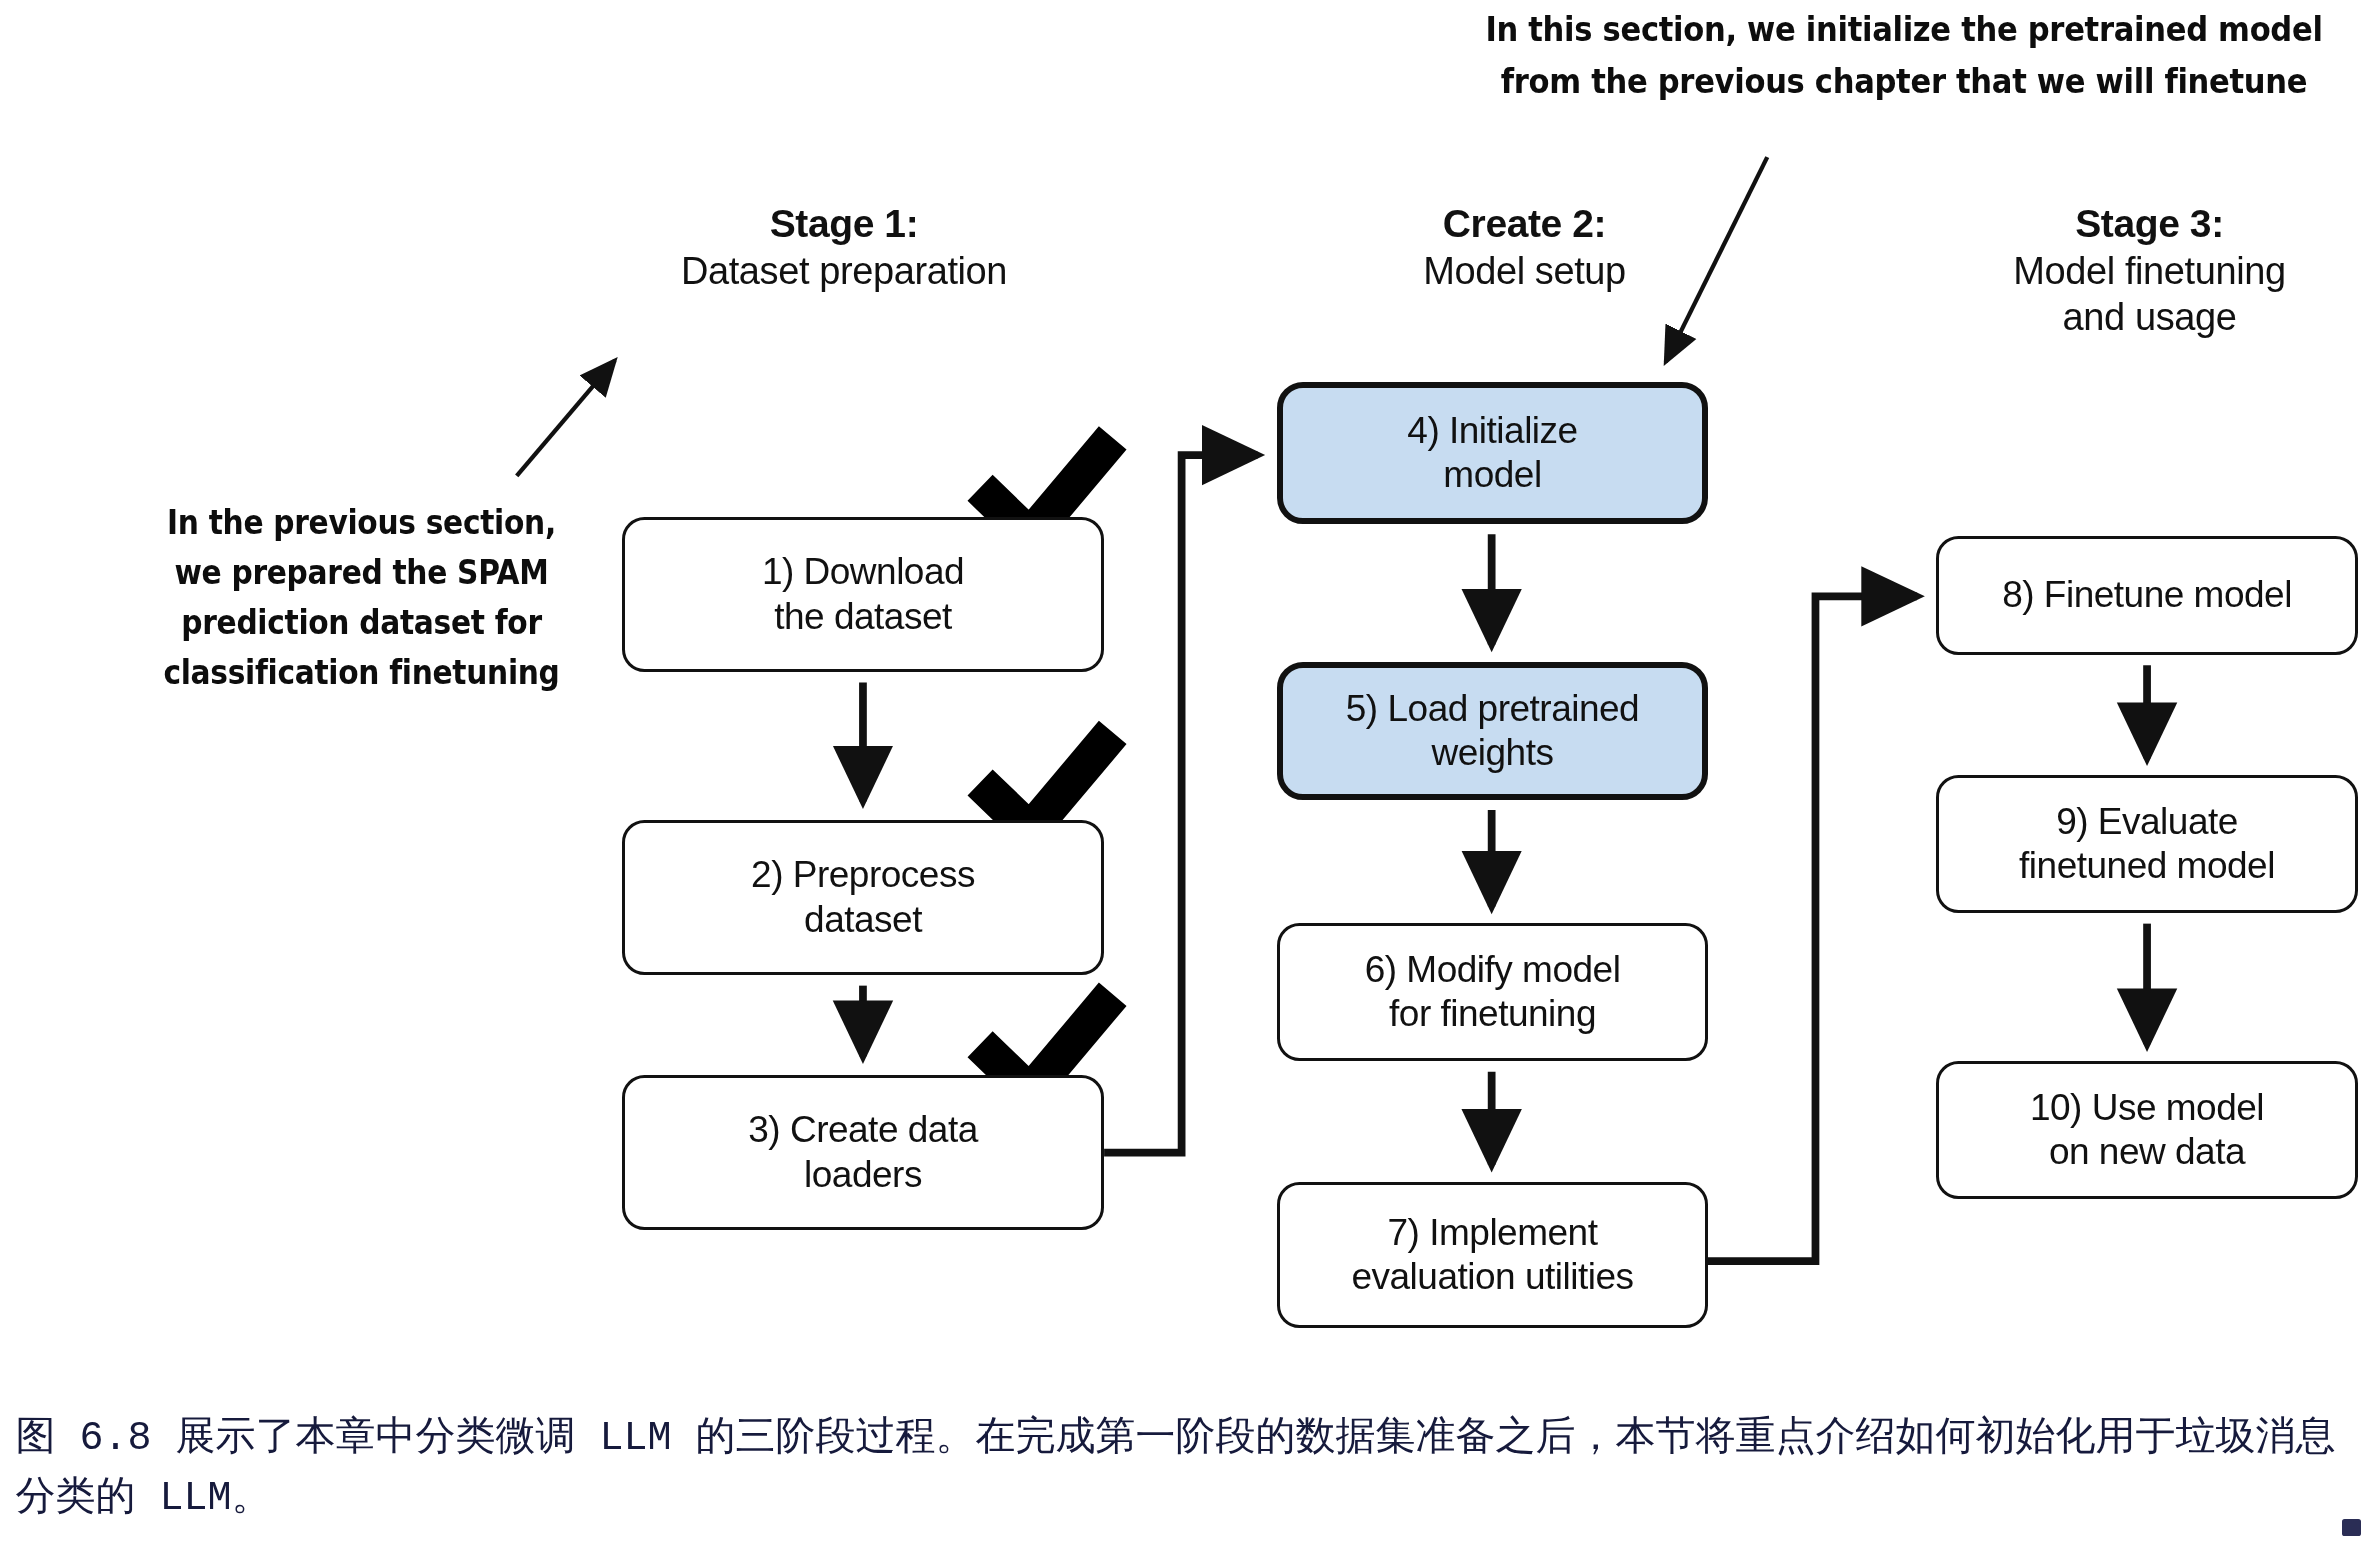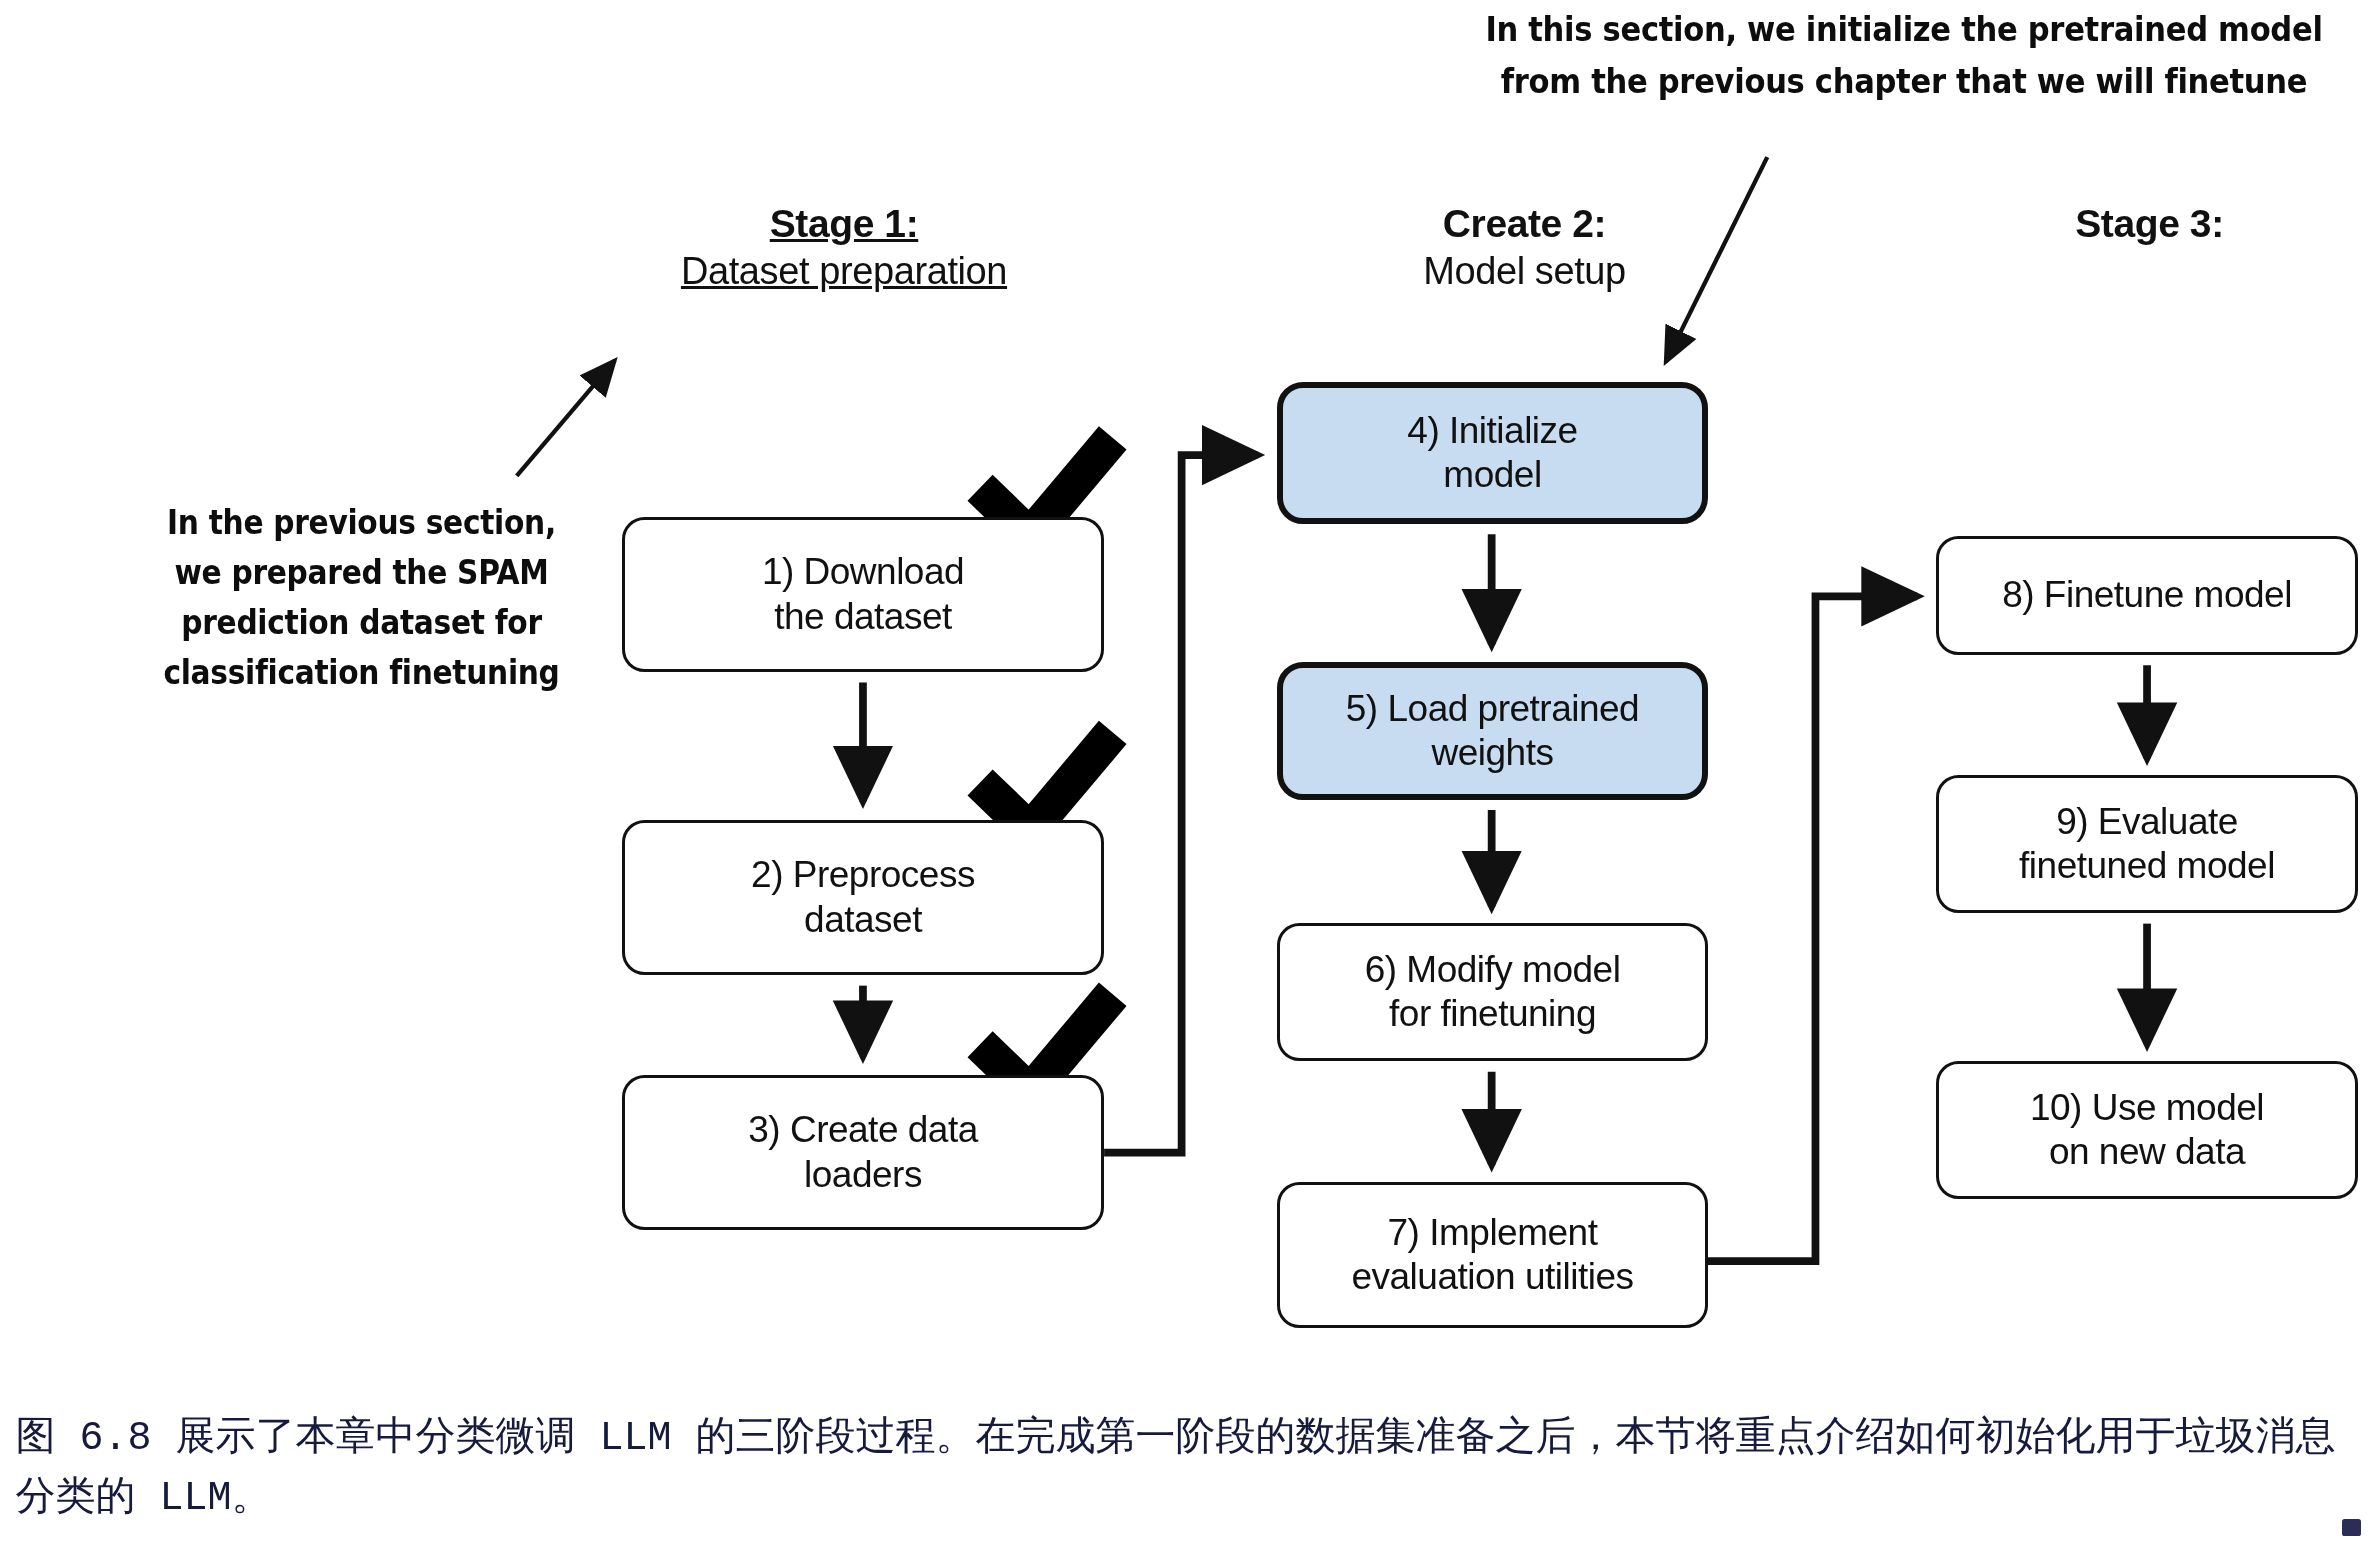--- a/index.html
+++ b/index.html
@@ -20,21 +20,21 @@
     letter-spacing:-0.3px;
     white-space:pre-line;
   }
   #annot-top{ left:1456px; top:4.3px; width:896px; font-size:34px; text-align:center;}
   #annot-left{ left:129px; top:498px; width:465px; font-size:33px; text-align:center;}
 
   
   .stage-head{position:absolute;text-align:center;color:#111;}
   .stage-title{font-size:39px;font-weight:bold;line-height:1.22;letter-spacing:-0.4px;}
   .stage-sub{font-size:38px;font-weight:normal;line-height:1.22;letter-spacing:-0.4px;}
-  #stage-head-1{left:594px;top:200px;width:500px;text-decoration:underline;}
+  #stage-head-1{left:594px;top:200px;width:500px;}
   #stage-head-2{left:1318px;top:200px;width:413px;}
   #stage-head-3{left:1921px;top:200px;width:457px;}
 
   
   .node{
     position:absolute;box-sizing:border-box;
     display:flex;align-items:center;justify-content:center;
     text-align:center;color:#111;
     font-size:37px;line-height:1.2;letter-spacing:-0.5px;
     border:3.4px solid #111;border-radius:22.4px;background:#ffffff;
@@ -117,20 +117,22 @@
 <div class="stage-head" id="stage-head-1">
   <div class="stage-title">Stage 1:</div>
   <div class="stage-sub">Dataset preparation</div>
 </div>
 <div class="stage-head" id="stage-head-2">
   <div class="stage-title">Create 2:</div>
   <div class="stage-sub">Model setup</div>
 </div>
 <div class="stage-head" id="stage-head-3">
   <div class="stage-title">Stage 3:</div>
+  <div class="stage-sub" style="white-space:pre-line">Model finetuning
+and usage</div>
 </div>
 
 <div class="node" id="node-1">1) Download
 the dataset</div>
 <div class="node" id="node-2">2) Preprocess
 dataset</div>
 <div class="node" id="node-3">3) Create data
 loaders</div>
 <div class="node blue" id="node-4">4) Initialize
 model</div>

